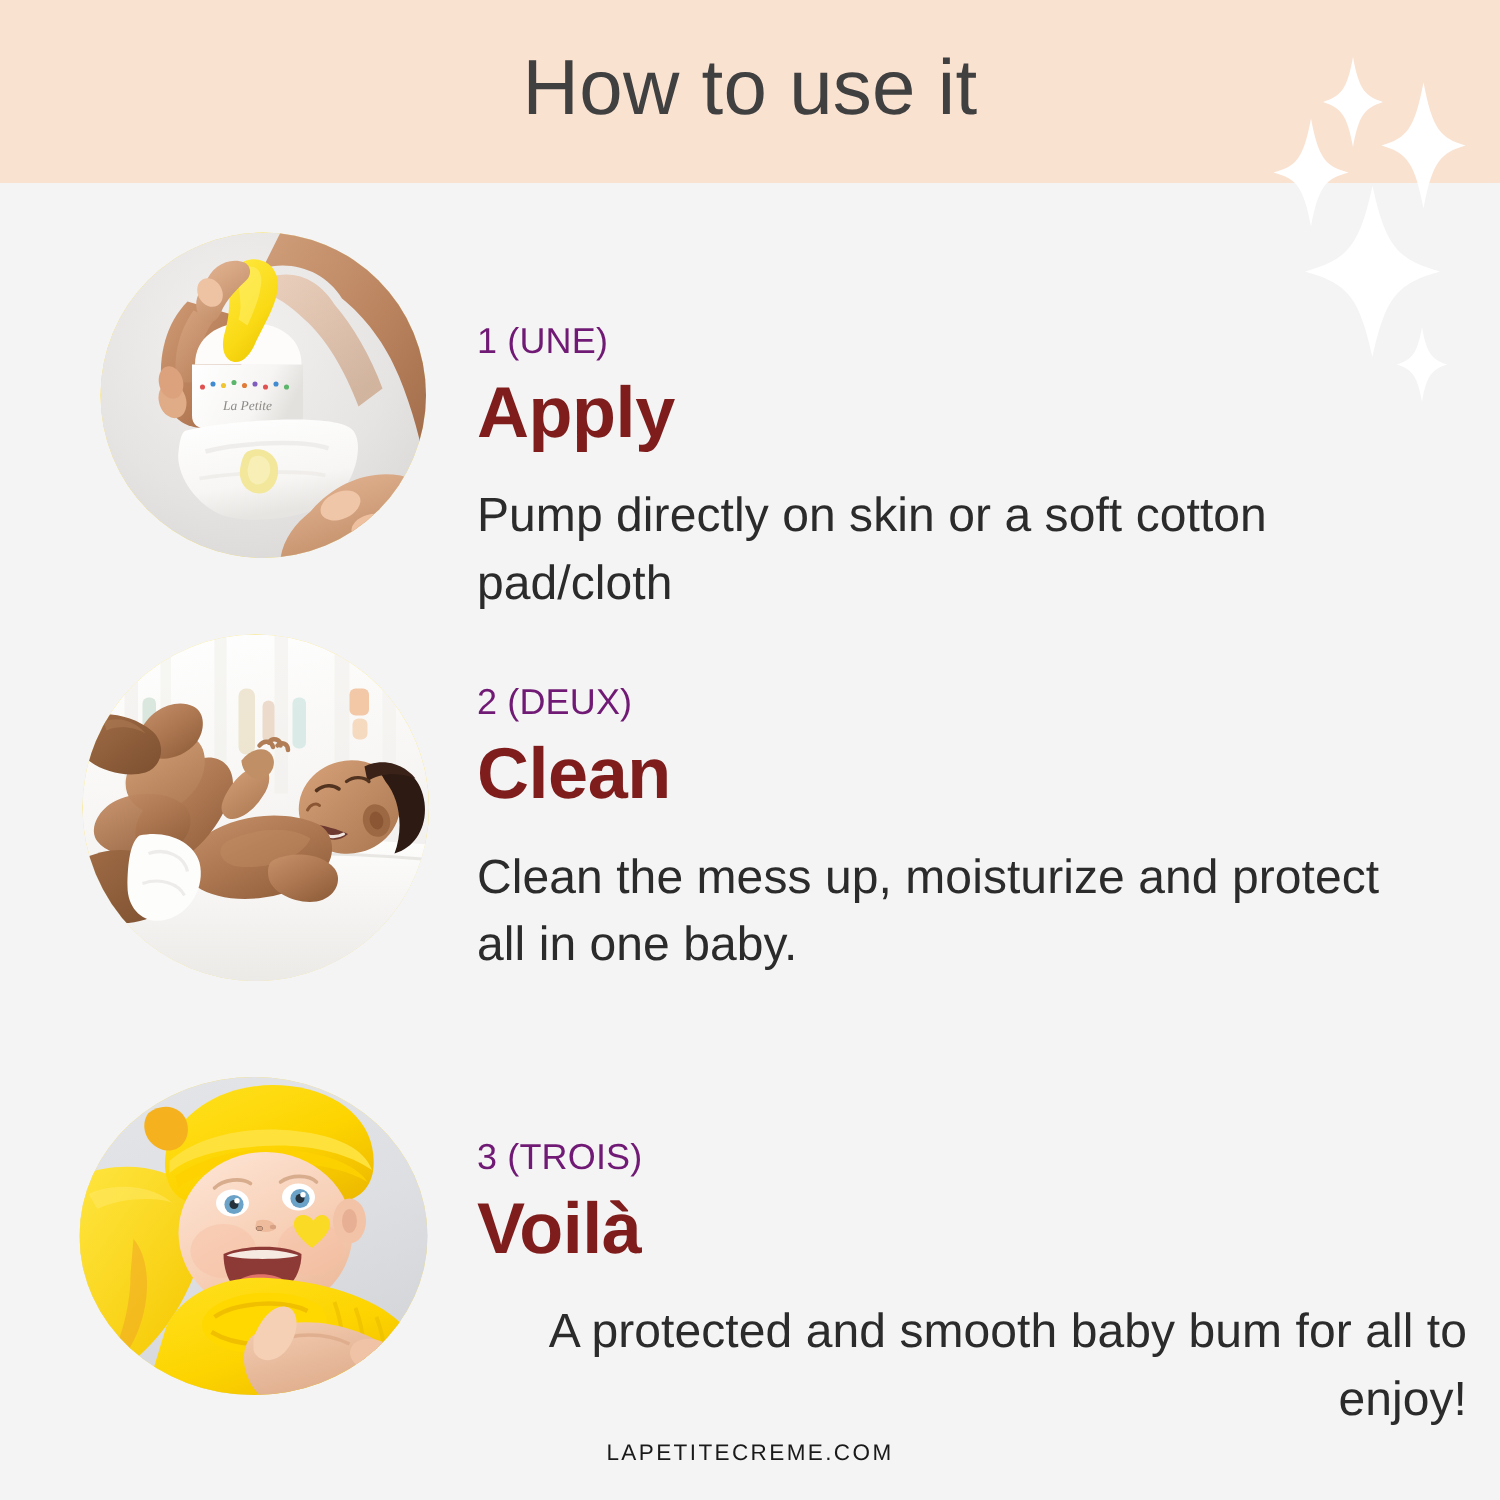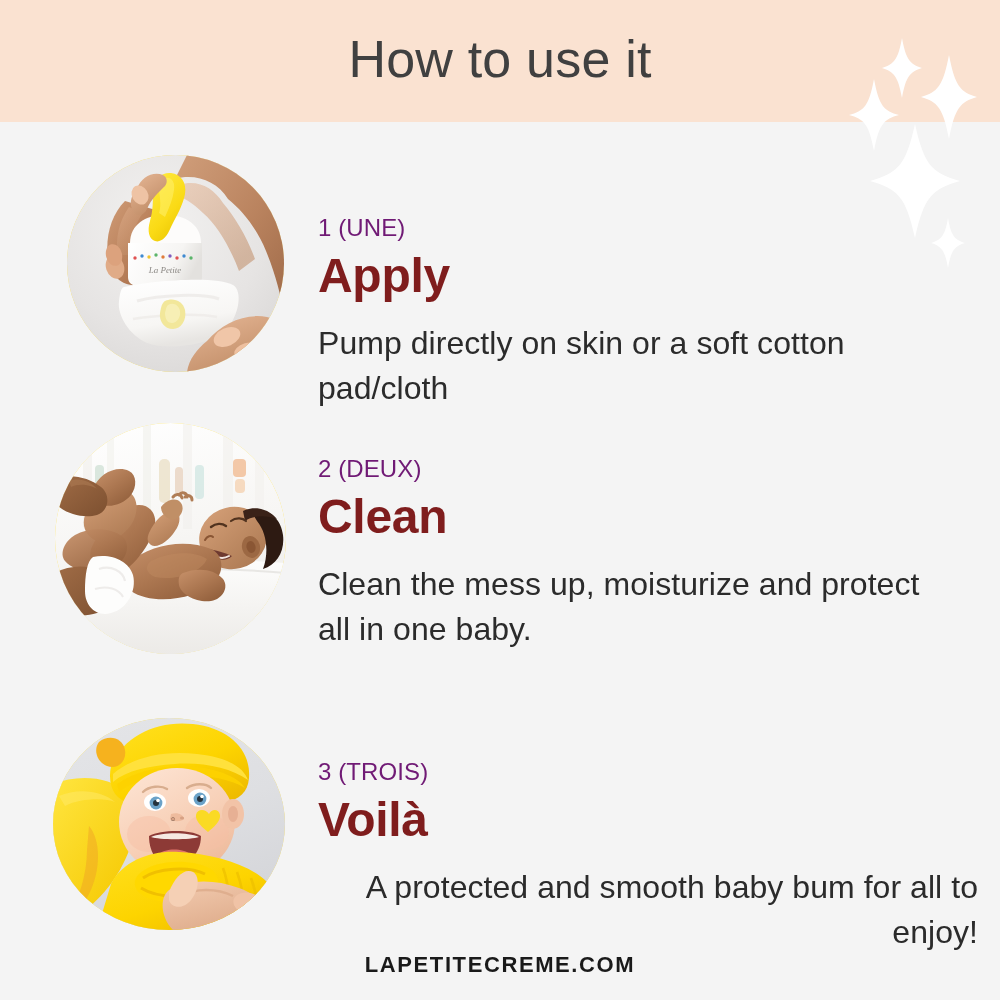--- a/index.html
+++ b/index.html
@@ -106,22 +106,22 @@
 
   
   .footer {
     position:absolute;
     left:0; bottom:22px;
     width:1000px;
     text-align:center;
     z-index:2;
   }
   .footer-text {
-    font-size:22px;
-    font-weight:700;
+    font-size:15px;
+    font-weight:400;
     color:#1a1a1a;
     letter-spacing:1.6px;
   }
 </style>
 </head>
 <body>
 
 <div class="header">
   <div class="header-title">How to use it</div>
 </div>

